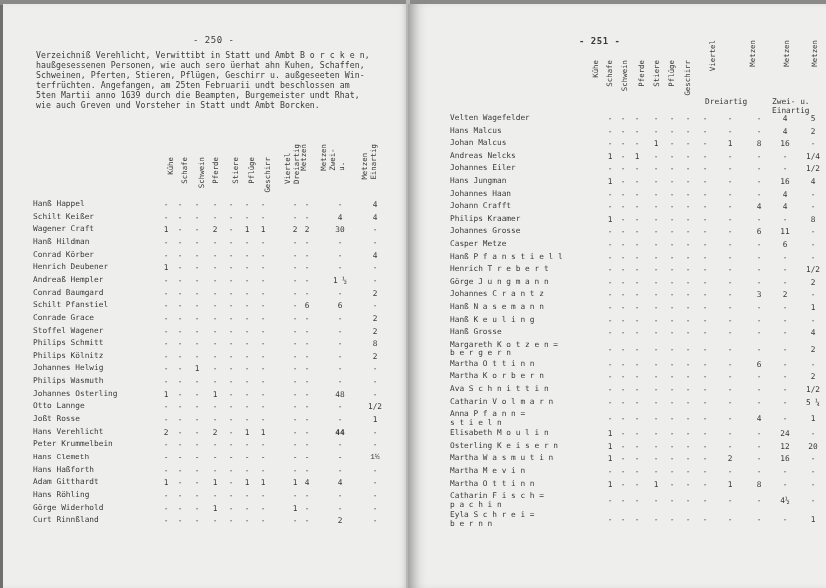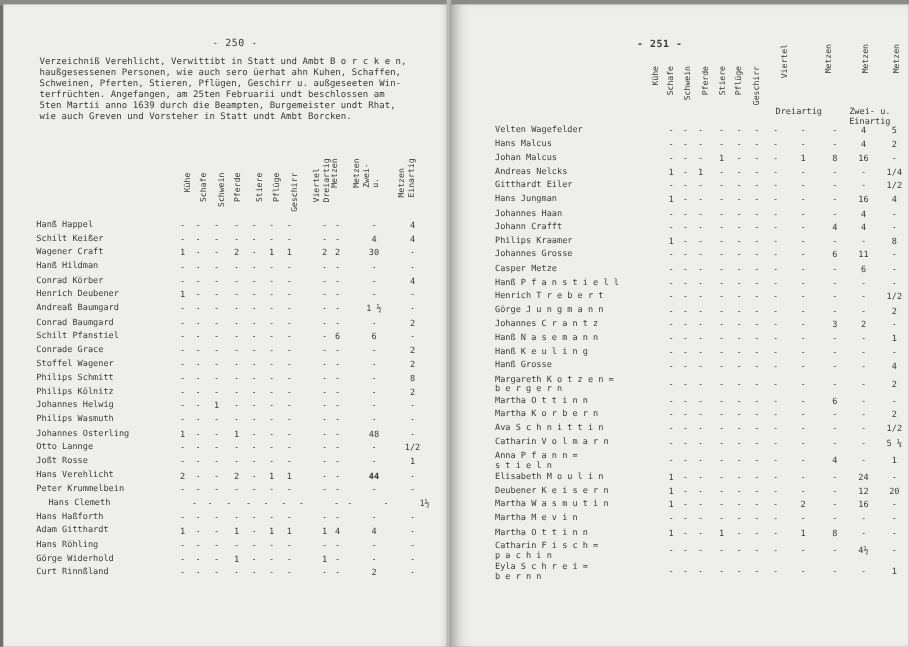--- a/index.html
+++ b/index.html
@@ -141,21 +141,21 @@
           <span class="cell" style="left: 174px;">-</span>
           <span class="cell" style="left: 190px;">-</span>
           <span class="cell" style="left: 206px;">-</span>
           <span class="cell" style="left: 222px;">-</span>
           <span class="cell" style="left: 254px;">-</span>
           <span class="cell" style="left: 266px;">-</span>
           <span class="cell" style="left: 299px;">-</span>
           <span class="cell" style="left: 334px;">-</span>
         </div>
         <div class="row" style="left: 30px; top: 271.9px; width: 370px;">
-          <span class="name">Andreaß Baumgard</span>
+          <span class="name">Andreaß Hempler</span>
           <span class="cell" style="left: 125px;">-</span>
           <span class="cell" style="left: 139px;">-</span>
           <span class="cell" style="left: 156px;">-</span>
           <span class="cell" style="left: 174px;">-</span>
           <span class="cell" style="left: 190px;">-</span>
           <span class="cell" style="left: 206px;">-</span>
           <span class="cell" style="left: 222px;">-</span>
           <span class="cell" style="left: 254px;">-</span>
           <span class="cell" style="left: 266px;">-</span>
           <span class="cell" style="left: 299px;">1 ½</span>
@@ -336,21 +336,21 @@
           <span class="cell" style="left: 156px;">-</span>
           <span class="cell" style="left: 174px;">-</span>
           <span class="cell" style="left: 190px;">-</span>
           <span class="cell" style="left: 206px;">-</span>
           <span class="cell" style="left: 222px;">-</span>
           <span class="cell" style="left: 254px;">-</span>
           <span class="cell" style="left: 266px;">-</span>
           <span class="cell" style="left: 299px;">-</span>
           <span class="cell" style="left: 334px;">-</span>
         </div>
-        <div class="row" style="left: 41px; top: 449px; width: 370px;">
+        <div class="row" style="left: 30px; top: 449px; width: 370px; font-family: Liberation Mono, monospace;">
           <span class="name">Hans Clemeth</span>
           <span class="cell" style="left: 125px;">-</span>
           <span class="cell" style="left: 139px;">-</span>
           <span class="cell" style="left: 156px;">-</span>
           <span class="cell" style="left: 174px;">-</span>
           <span class="cell" style="left: 190px;">-</span>
           <span class="cell" style="left: 206px;">-</span>
           <span class="cell" style="left: 222px;">-</span>
           <span class="cell" style="left: 254px;">-</span>
           <span class="cell" style="left: 266px;">-</span>
@@ -499,21 +499,21 @@
           <span class="cell" style="left: 198px;">-</span>
           <span class="cell" style="left: 214px;">-</span>
           <span class="cell" style="left: 230px;">-</span>
           <span class="cell" style="left: 247px;">-</span>
           <span class="cell" style="left: 272px;">-</span>
           <span class="cell" style="left: 301px;">-</span>
           <span class="cell" style="left: 327px;">-</span>
           <span class="cell" style="left: 355px;">1/4</span>
         </div>
         <div class="row" style="left: 42px; top: 160.4px; width: 370px;">
-          <span class="name">Gitthardt Eiler</span>
+          <span class="name">Johannes Eiler</span>
           <span class="cell" style="left: 152px;">-</span>
           <span class="cell" style="left: 165px;">-</span>
           <span class="cell" style="left: 179px;">-</span>
           <span class="cell" style="left: 198px;">-</span>
           <span class="cell" style="left: 214px;">-</span>
           <span class="cell" style="left: 230px;">-</span>
           <span class="cell" style="left: 247px;">-</span>
           <span class="cell" style="left: 272px;">-</span>
           <span class="cell" style="left: 301px;">-</span>
           <span class="cell" style="left: 327px;">-</span>
@@ -795,21 +795,21 @@
           <span class="cell" style="left: 198px;">-</span>
           <span class="cell" style="left: 214px;">-</span>
           <span class="cell" style="left: 230px;">-</span>
           <span class="cell" style="left: 247px;">-</span>
           <span class="cell" style="left: 272px;">-</span>
           <span class="cell" style="left: 301px;">-</span>
           <span class="cell" style="left: 327px;">24</span>
           <span class="cell" style="left: 355px;">-</span>
         </div>
         <div class="row" style="left: 42px; top: 437.8px; width: 370px;">
-          <span class="name">Deubener K e i s e r n</span>
+          <span class="name">Osterling K e i s e r n</span>
           <span class="cell" style="left: 152px;">1</span>
           <span class="cell" style="left: 165px;">-</span>
           <span class="cell" style="left: 179px;">-</span>
           <span class="cell" style="left: 198px;">-</span>
           <span class="cell" style="left: 214px;">-</span>
           <span class="cell" style="left: 230px;">-</span>
           <span class="cell" style="left: 247px;">-</span>
           <span class="cell" style="left: 272px;">-</span>
           <span class="cell" style="left: 301px;">-</span>
           <span class="cell" style="left: 327px;">12</span>

